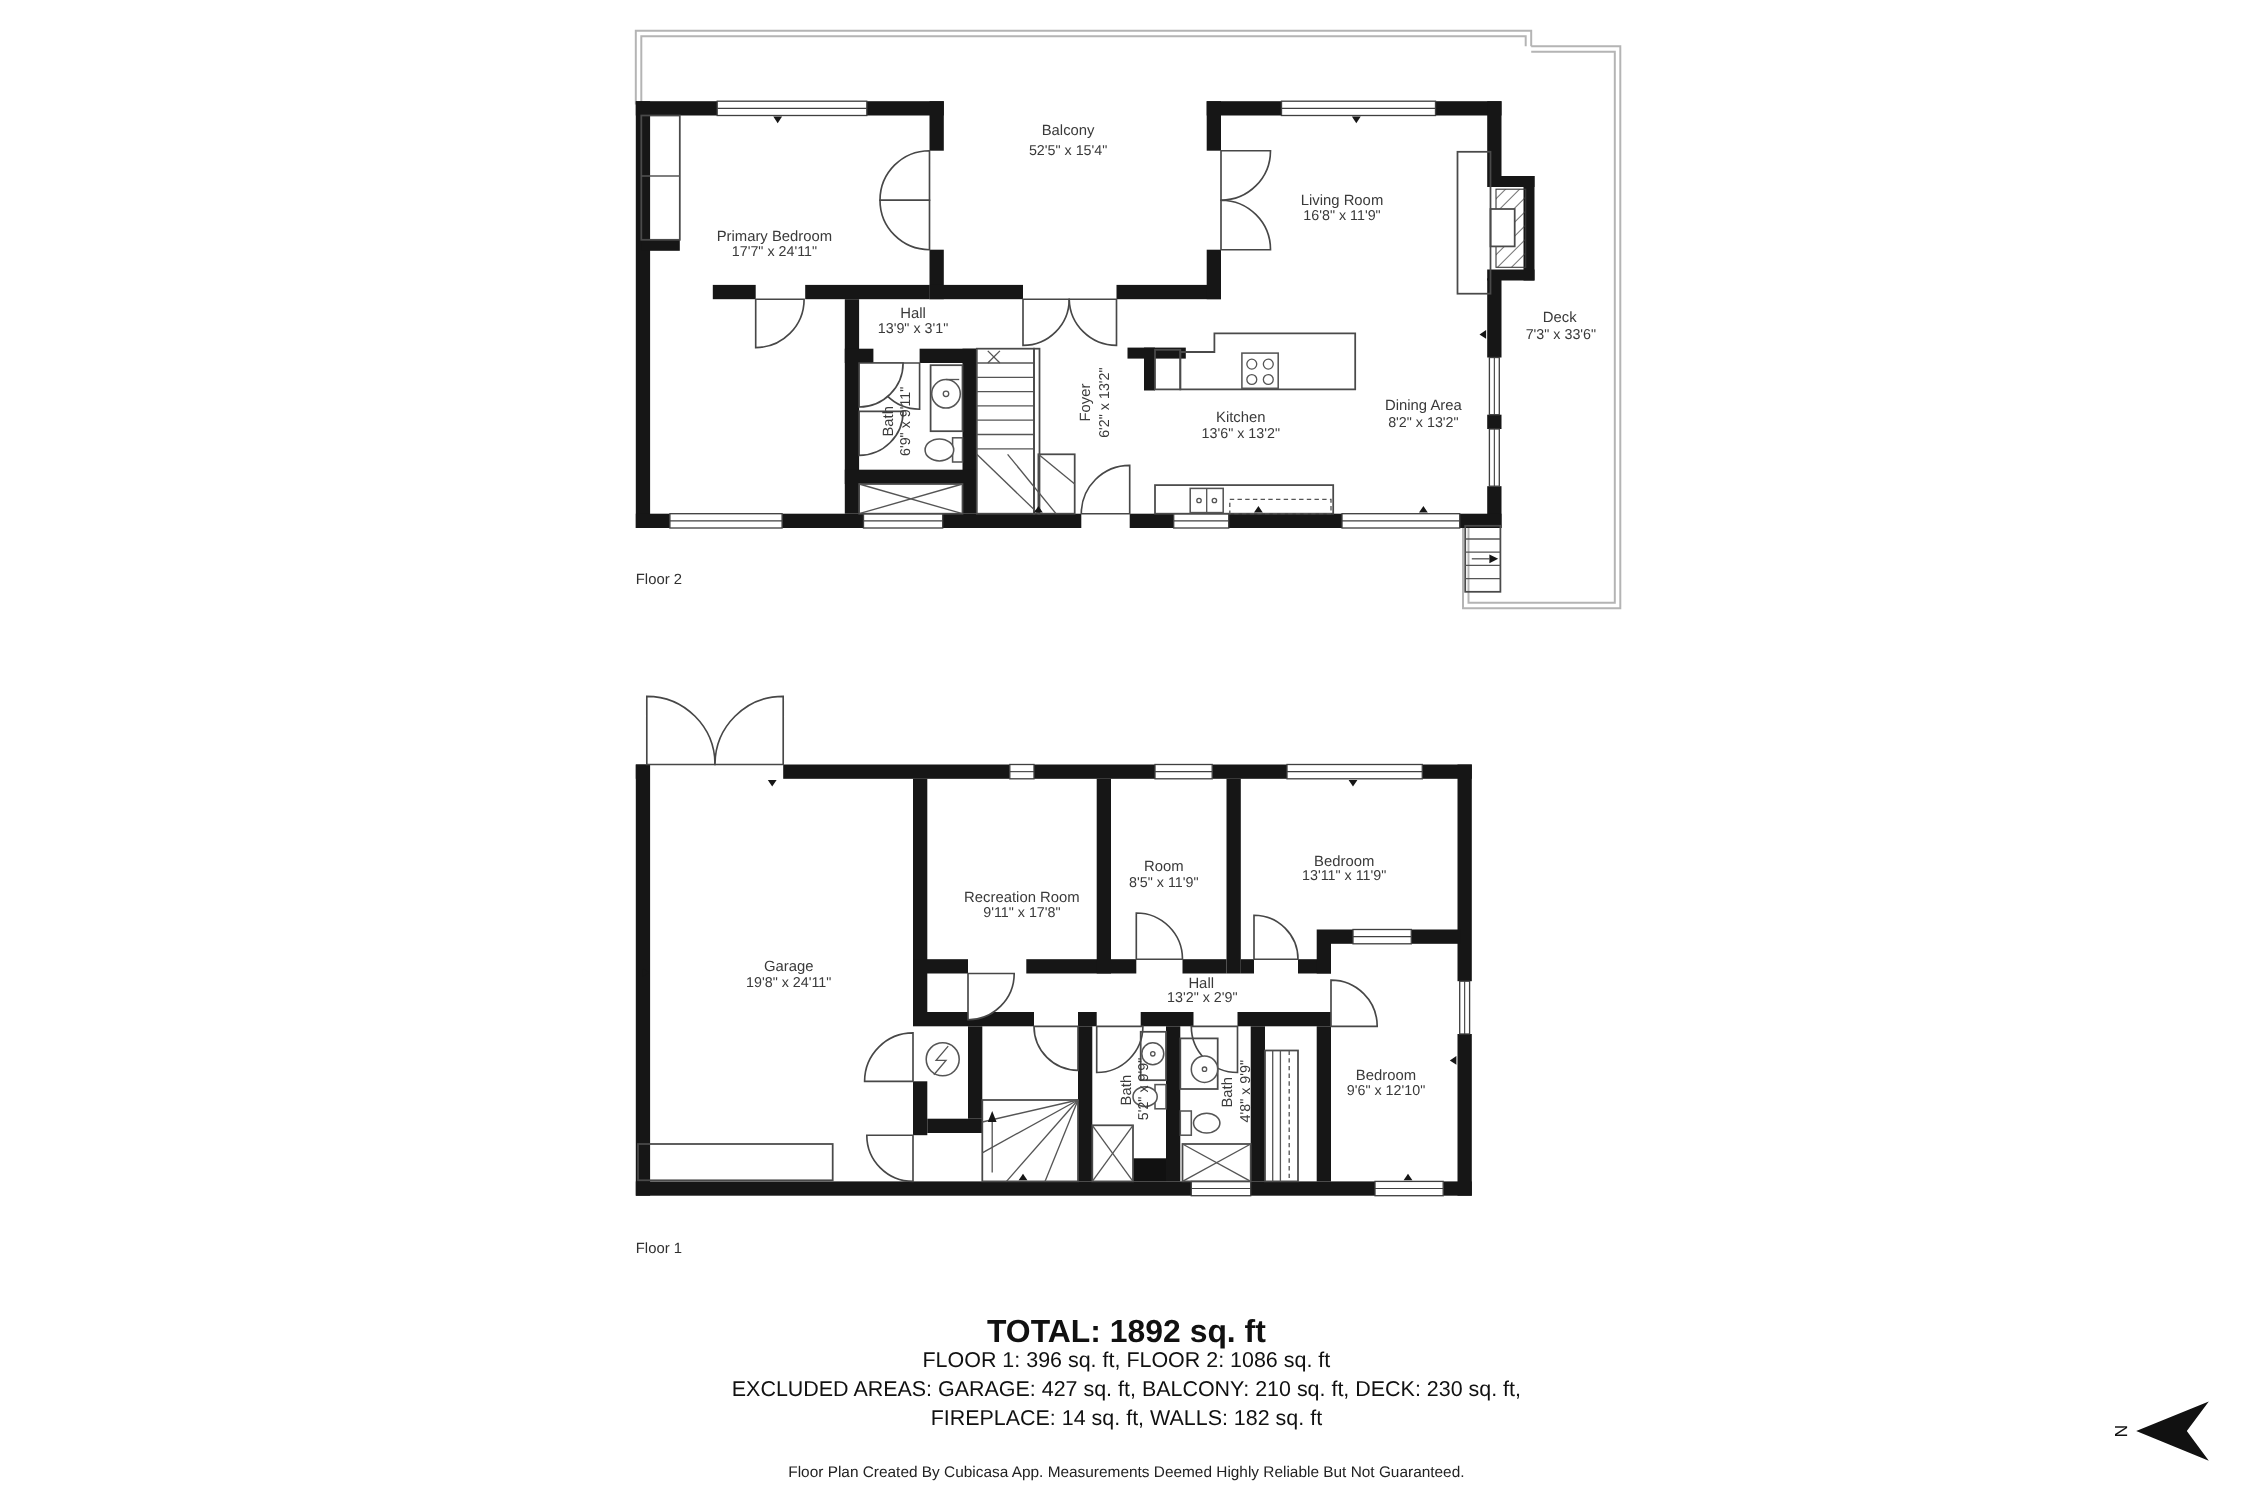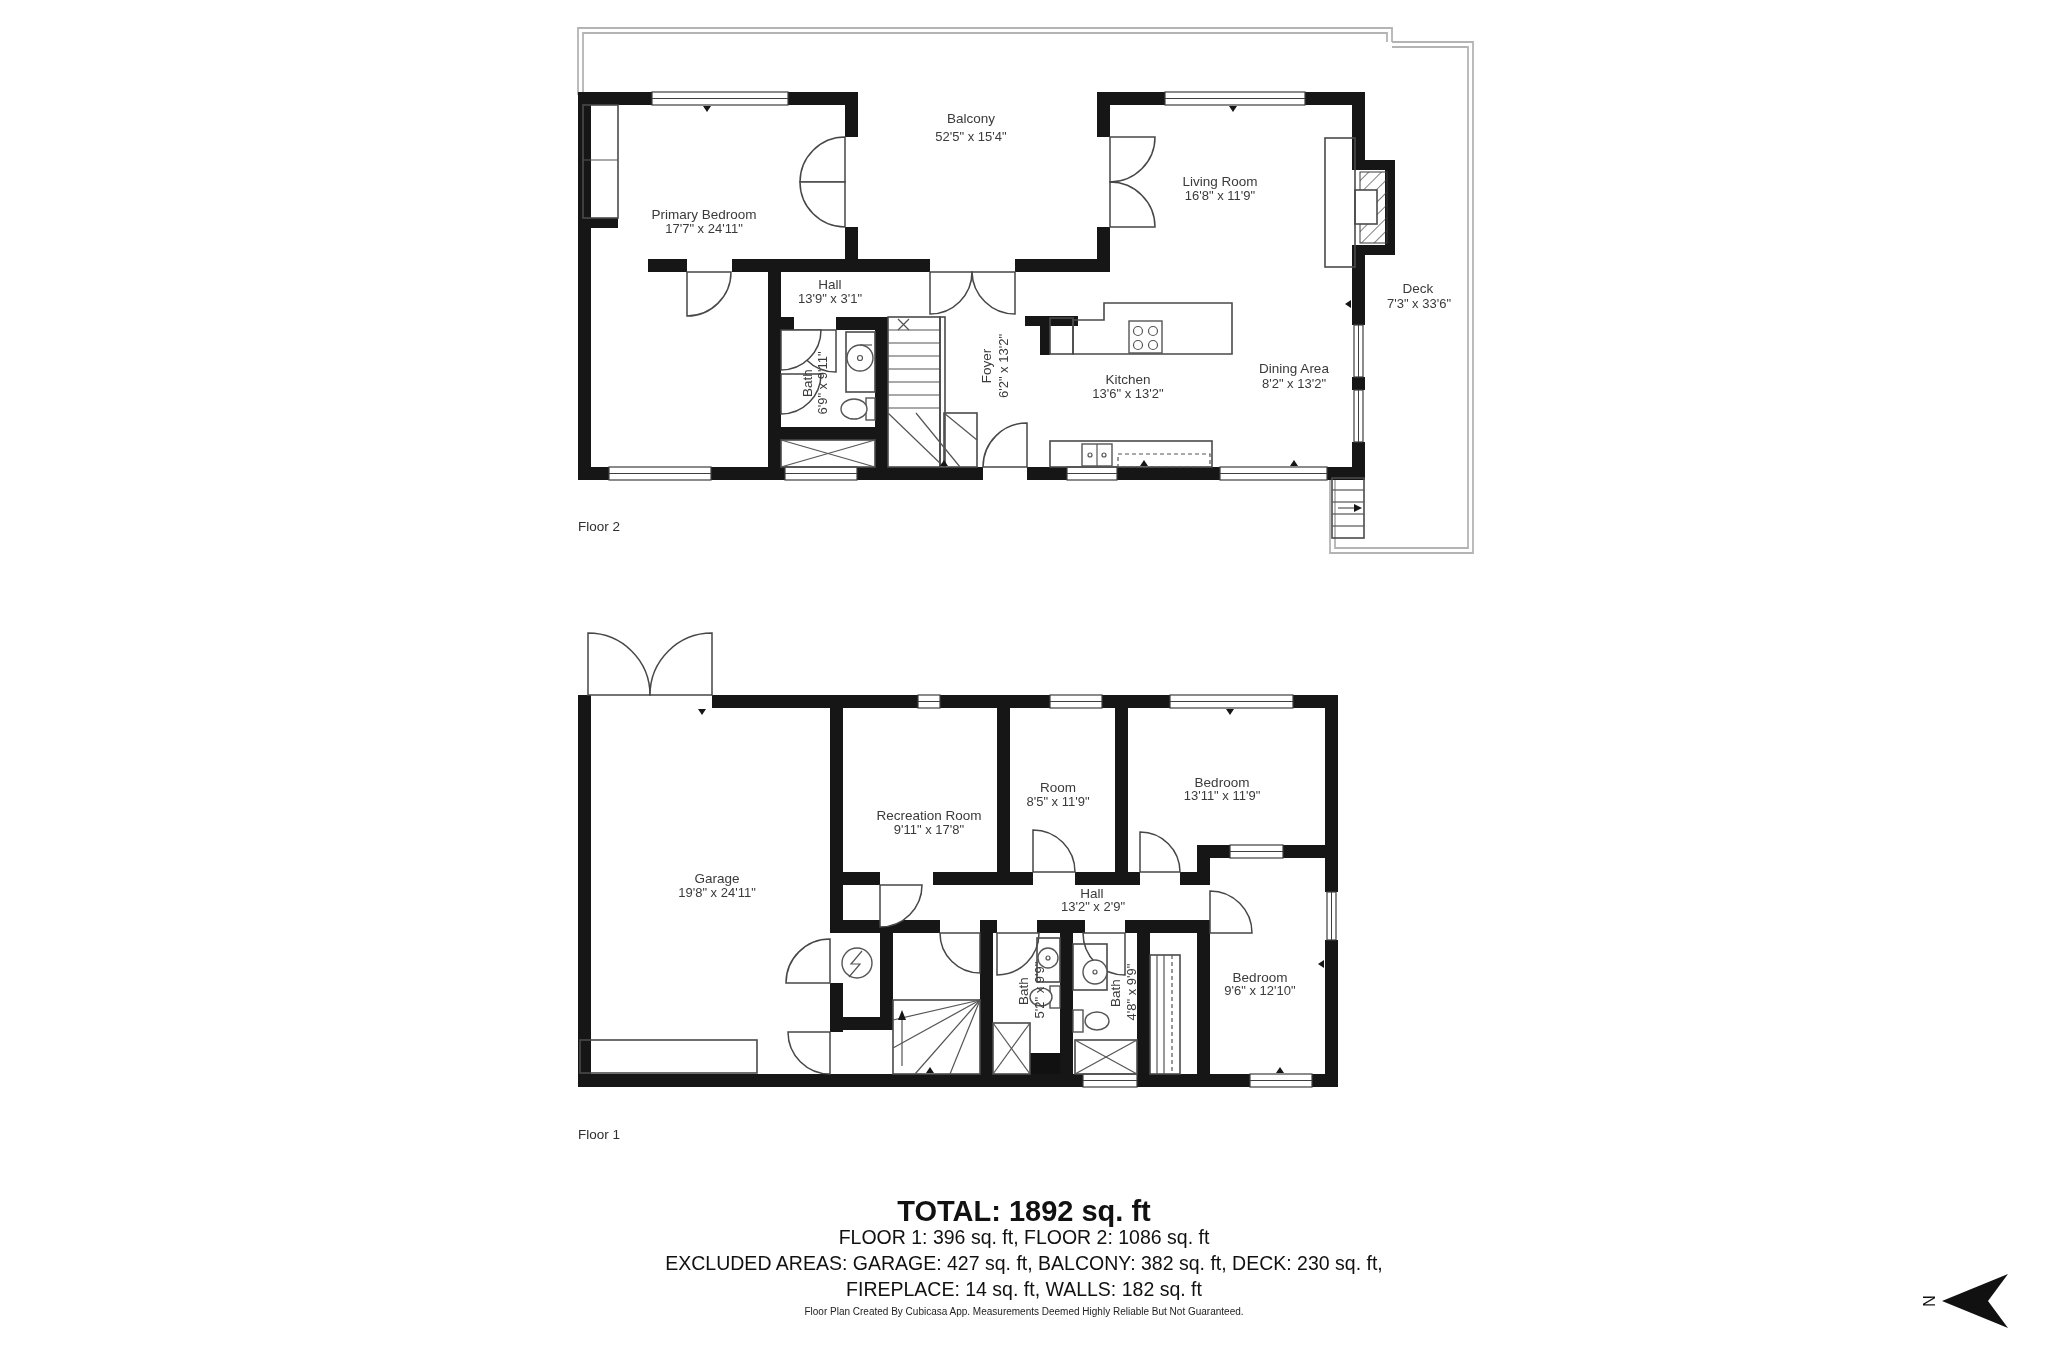--- a/index.html
+++ b/index.html
@@ -20,21 +20,21 @@
   .blk {fill:#111;}
   .mk  {fill:#161616;}
   text.rn{font-size:13.5px;fill:#3a3a3a;}
   text.rd{font-size:13px;fill:#3a3a3a;}
   text.fl{font-size:13.5px;fill:#2f2f2f;}
   text.nn{font-size:16px;fill:#111;}
   
   .summary{position:absolute;left:0;top:1198px;width:100%;text-align:center;color:#111;}
   .summary .t1{font-size:29px;font-weight:bold;line-height:26px;}
   .summary .t2{font-size:19.5px;line-height:26px;}
-  .summary .disc{font-size:10px;margin-top:4px;color:#222;}
+  .summary .disc{font-size:14px;margin-top:28px;color:#222;}
 </style>
 </head>
 <body>
 
 <div class="page">
 <svg width="2048" height="1365" viewBox="0 0 2048 1365">
   <defs>
     <pattern id="hatch" width="9" height="9" patternUnits="userSpaceOnUse" patternTransform="rotate(45)">
       <line x1="0" y1="0" x2="0" y2="9" stroke="#3a3a3a" stroke-width="1.3"></line>
     </pattern>
@@ -402,17 +402,17 @@
 
   <g>
     <polygon class="blk" points="1942,1301 2008,1274 1988,1301 2008,1328"></polygon>
     <text class="nn" text-anchor="middle" x="1929" y="1307" transform="rotate(90 1929 1301)">N</text>
   </g>
 </svg>
 
 <div class="summary">
   <div class="t1">TOTAL: 1892 sq. ft</div>
   <div class="t2">FLOOR 1: 396 sq. ft, FLOOR 2: 1086 sq. ft</div>
-  <div class="t2">EXCLUDED AREAS: GARAGE: 427 sq. ft, BALCONY: 382 sq. ft, DECK: 230 sq. ft,</div>
+  <div class="t2">EXCLUDED AREAS: GARAGE: 427 sq. ft, BALCONY: 210 sq. ft, DECK: 230 sq. ft,</div>
   <div class="t2">FIREPLACE: 14 sq. ft, WALLS: 182 sq. ft</div>
   <div class="disc">Floor Plan Created By Cubicasa App. Measurements Deemed Highly Reliable But Not Guaranteed.</div>
 </div>
 </div>
 
 </body></html>

